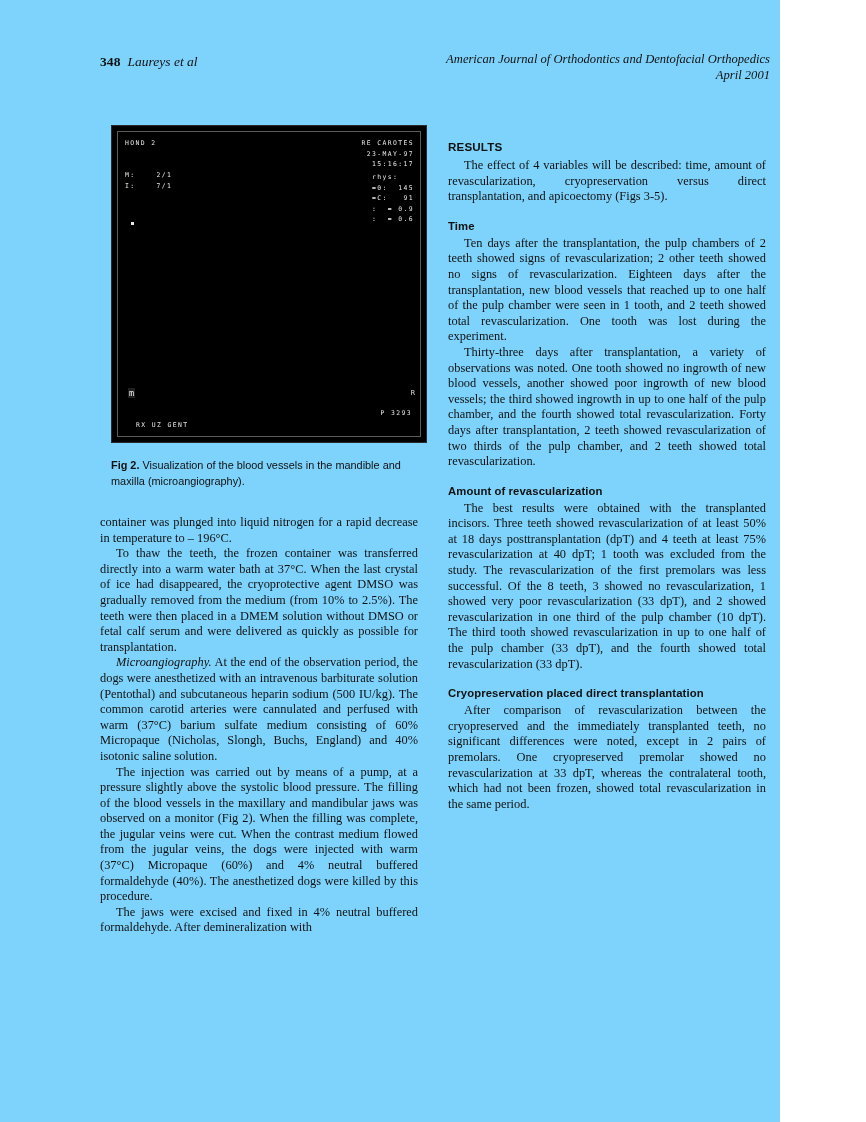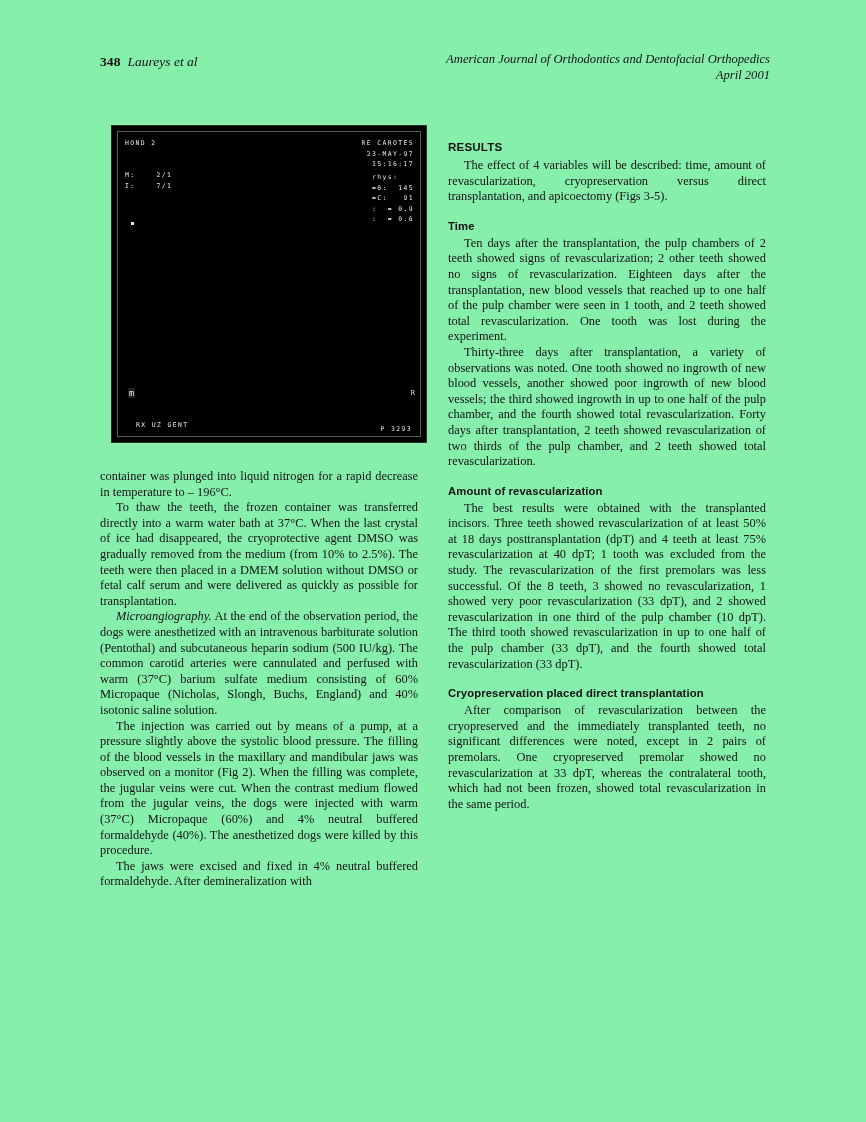--- a/index.html
+++ b/index.html
@@ -13,23 +13,23 @@
     height: 1122px;
     position: relative;
     font-family: "Liberation Serif", serif;
     color: #111111;
     overflow: hidden;
   }
 
   .page {
     position: absolute;
     left: 0; top: 0;
-    width: 866px;
+    width: 780px;
     height: 1122px;
-    background: #86efac;
+    background: #7dd3fc;
   }
 
   
   .running-head {
     position: absolute;
     left: 100px;
     top: 52px;
     width: 670px;
     height: 46px;
   }
@@ -137,21 +137,21 @@
     letter-spacing: 1.4px;
     line-height: 10.5px;
     white-space: pre;
     text-shadow: 0 0 2px rgba(0,0,0,0.9);
   }
   .ovl-tl { left: 13px; top: 12px; }
   .ovl-ml { left: 13px; top: 44px; }
   .ovl-tr { right: 12px; top: 12px; text-align: right; }
   .ovl-tr2 { right: 12px; top: 46px; text-align: left; }
   .ovl-bl { left: 24px; bottom: 12px; }
-  .ovl-br { right: 14px; bottom: 8px; text-align: right; }
+  .ovl-br { right: 14px; bottom: 24px; text-align: right; }
   .ovl-dot {
     position: absolute;
     z-index: 7;
     left: 19px;
     top: 96px;
     width: 3px; height: 3px;
     background: #e9e9e9;
   }
   .ovl-m {
     position: absolute;
@@ -292,20 +292,23 @@
 =C:   91
 :  = 0.9
 :  = 0.6</div>
         <div class="ovl-dot"></div>
         <div class="ovl-m">m</div>
         <div class="ovl-r">R</div>
         <div class="ovl ovl-bl">RX UZ GENT</div>
         <div class="ovl ovl-br">P 3293</div>
       </div>
 
+      <div class="fig-caption">
+        <b>Fig 2.</b><span> Visualization of the blood vessels in the mandible and maxilla (microangiography).</span>
+      </div>
     </div>
 
     <div class="spacer-after-fig"></div>
 
     <p class="body">container was plunged into liquid nitrogen for a rapid decrease in temperature to – 196°C.</p>
     <p class="body indent">To thaw the teeth, the frozen container was transferred directly into a warm water bath at 37°C. When the last crystal of ice had disappeared, the cryoprotective agent DMSO was gradually removed from the medium (from 10% to 2.5%). The teeth were then placed in a DMEM solution without DMSO or fetal calf serum and were delivered as quickly as possible for transplantation.</p>
     <p class="body indent"><span class="it">Microangiography.</span><span> At the end of the observation period, the dogs were anesthetized with an intravenous barbiturate solution (Pentothal) and subcutaneous heparin sodium (500 IU/kg). The common carotid arteries were cannulated and perfused with warm (37°C) barium sulfate medium consisting of 60% Micropaque (Nicholas, Slongh, Buchs, England) and 40% isotonic saline solution.</span></p>
     <p class="body indent">The injection was carried out by means of a pump, at a pressure slightly above the systolic blood pressure. The filling of the blood vessels in the maxillary and mandibular jaws was observed on a monitor (Fig 2). When the filling was complete, the jugular veins were cut. When the contrast medium flowed from the jugular veins, the dogs were injected with warm (37°C) Micropaque (60%) and 4% neutral buffered formaldehyde (40%). The anesthetized dogs were killed by this procedure.</p>
     <p class="body indent">The jaws were excised and fixed in 4% neutral buffered formaldehyde. After demineralization with</p>
   </div>

